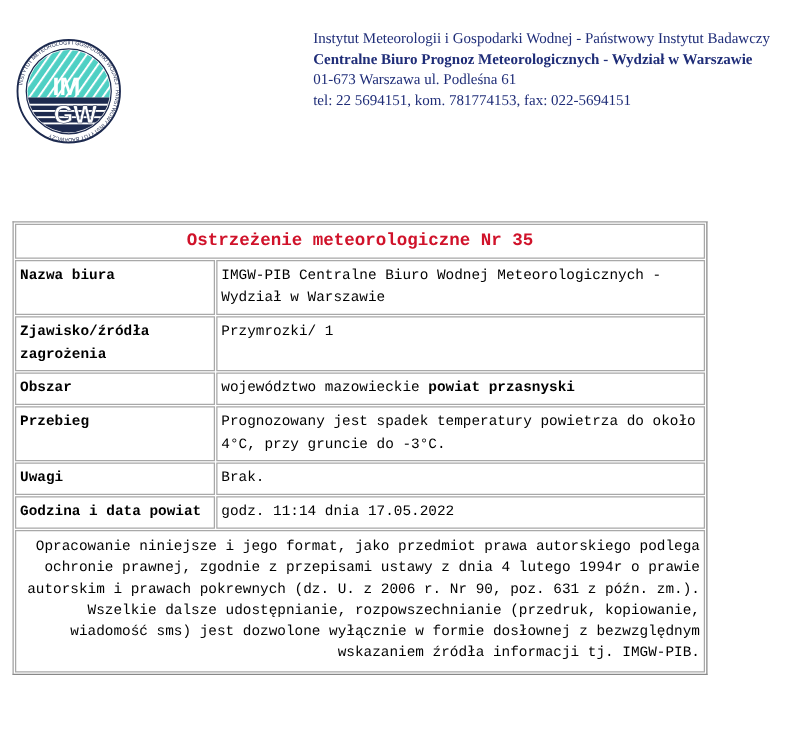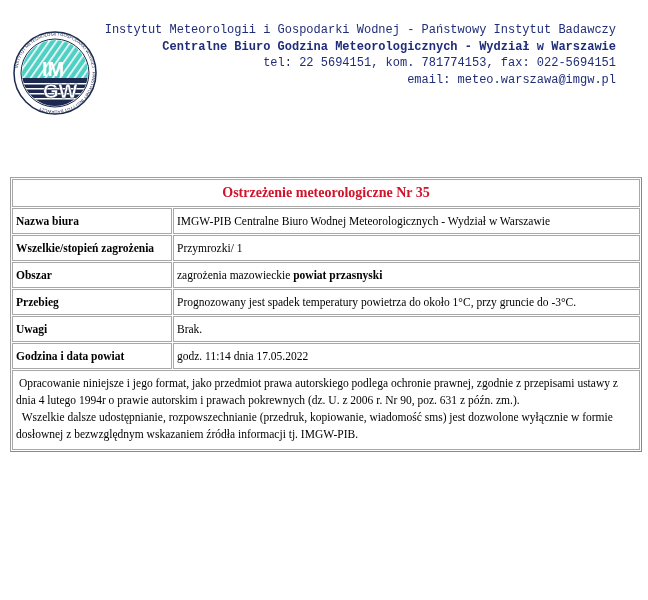--- a/index.html
+++ b/index.html
@@ -17,40 +17,40 @@
       position: absolute;
       left: 12px;
       top: 30px;
       width: 86px;
       height: 86px;
     }
     .header-lines {
       position: absolute;
       right: 32px;
       top: 22px;
-      text-align: right;
-      font-family: Liberation Mono, monospace;
+      text-align: left;
+      font-family: Liberation Serif, serif;
       font-size: 12px;
       line-height: 16.6px;
       color: #1f2d78;
     }
     .header-lines .bold {
       font-weight: bold;
     }
     table.warning {
       position: absolute;
       left: 10px;
       top: 177px;
-      width: 632px;
+      width: 556px;
       border-collapse: separate;
       border-spacing: 1px;
       border: 1px solid #a0a0a0;
       border-right-color: #888;
       border-bottom-color: #888;
-      font-family: Liberation Serif, serif;
+      font-family: Liberation Mono, monospace;
       font-size: 11.5px;
       color: #000;
     }
     table.warning td {
       border: 1px solid #a8a8a8;
       padding: 3px 3px;
       vertical-align: top;
     }
     td.title-cell {
       text-align: center;
@@ -66,20 +66,21 @@
       line-height: 18px;
     }
     td.value {
       line-height: 18px;
     }
     tr.row-std td { height: 18px; }
     tr.row-tall td { height: 38px; }
     td.footer-cell {
       line-height: 17px;
       padding: 4px 3px 6px 3px !important;
+      text-align: right;
     }
   </style>
 </head>
 <body>
 
 <div class="logo">
   <svg width="86" height="86" viewBox="0 0 86 86">
     <defs>
       <clipPath id="inner">
         <circle cx="43" cy="43" r="33"></circle>
@@ -106,45 +107,45 @@
     <text x="31" y="68" font-family="Liberation Sans, sans-serif" font-weight="bold" font-size="20" fill="#ffffff" stroke="#1d2a4f" stroke-width="0.4">GW</text>
     <path id="ringPath" d="M 43 43 m -37.5 0 a 37.5 37.5 0 1 1 75 0 a 37.5 37.5 0 1 1 -75 0" fill="none"></path>
     <text font-family="Liberation Sans, sans-serif" font-size="4.3" fill="#1d2a4f">
       <textPath href="#ringPath" startOffset="2%">INSTYTUT METEOROLOGII I GOSPODARKI WODNEJ · PAŃSTWOWY INSTYTUT BADAWCZY</textPath>
     </text>
   </svg>
 </div>
 
 <div class="header-lines">
   <div>Instytut Meteorologii i Gospodarki Wodnej - Państwowy Instytut Badawczy</div>
-  <div class="bold">Centralne Biuro Godzina Meteorologicznych - Wydział w Warszawie</div>
+  <div class="bold">Centralne Biuro Prognoz Meteorologicznych - Wydział w Warszawie</div>
+  <div>01-673 Warszawa ul. Podleśna 61</div>
   <div>tel: 22 5694151, kom. 781774153, fax: 022-5694151</div>
-  <div>email: meteo.warszawa@imgw.pl</div>
 </div>
 
 <table class="warning">
   <tbody>
       <tr>
     <td colspan="2" class="title-cell">Ostrzeżenie meteorologiczne Nr 35</td>
   </tr>
   <tr class="row-std">
     <td class="label">Nazwa biura</td>
     <td class="value">IMGW-PIB Centralne Biuro Wodnej Meteorologicznych - Wydział w Warszawie</td>
   </tr>
   <tr class="row-std">
-    <td class="label">Wszelkie/stopień zagrożenia</td>
+    <td class="label">Zjawisko/źródła zagrożenia</td>
     <td class="value">Przymrozki/ 1</td>
   </tr>
   <tr class="row-std">
     <td class="label">Obszar</td>
-    <td class="value"><span>zagrożenia mazowieckie </span><b>powiat przasnyski</b></td>
+    <td class="value"><span>województwo mazowieckie </span><b>powiat przasnyski</b></td>
   </tr>
   <tr class="row-std">
     <td class="label">Przebieg</td>
-    <td class="value">Prognozowany jest spadek temperatury powietrza do około 1°C, przy gruncie do -3°C.</td>
+    <td class="value">Prognozowany jest spadek temperatury powietrza do około 4°C, przy gruncie do -3°C.</td>
   </tr>
   <tr class="row-std">
     <td class="label">Uwagi</td>
     <td class="value">Brak.</td>
   </tr>
   <tr class="row-std">
     <td class="label">Godzina i data powiat</td>
     <td class="value">godz. 11:14 dnia 17.05.2022</td>
   </tr>
   <tr>

